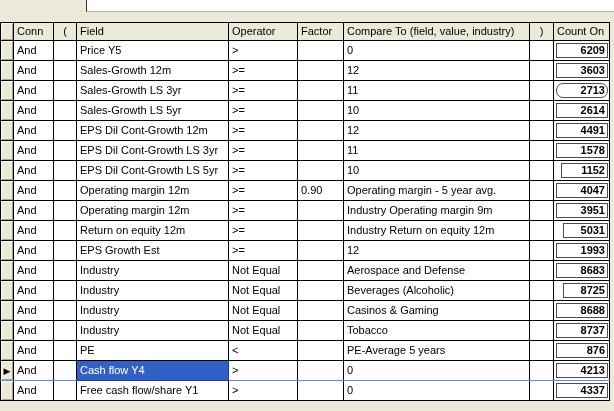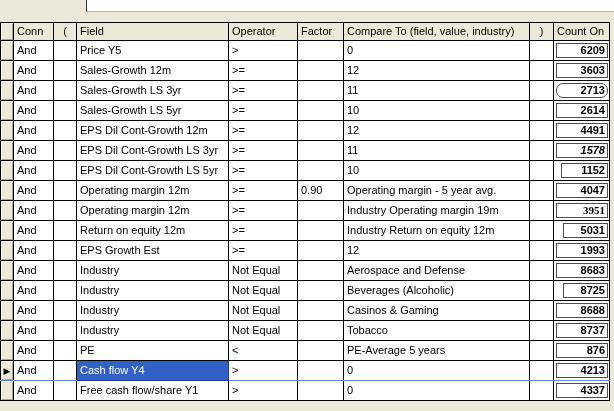--- a/index.html
+++ b/index.html
@@ -159,21 +159,21 @@
         <tr>
           <td class="marker"></td>
           <td>And</td>
           <td class="center"></td>
           <td class="field">EPS Dil Cont-Growth LS 3yr</td>
           <td>&gt;=</td>
           <td></td>
           <td>11</td>
           <td class="center"></td>
           <td class="count">
-            <div class="count-box" style="color: rgb(0, 0, 0); font-style: italic;">1578</div>
+            <div class="count-box" style="color: rgb(0, 0, 0);">1578</div>
           </td>
         </tr>
         <tr>
           <td class="marker"></td>
           <td>And</td>
           <td class="center"></td>
           <td class="field">EPS Dil Cont-Growth LS 5yr</td>
           <td>&gt;=</td>
           <td></td>
           <td>10</td>
@@ -195,24 +195,24 @@
             <div class="count-box" style="color: rgb(0, 0, 0);">4047</div>
           </td>
         </tr>
         <tr>
           <td class="marker"></td>
           <td>And</td>
           <td class="center"></td>
           <td class="field">Operating margin 12m</td>
           <td>&gt;=</td>
           <td></td>
-          <td>Industry Operating margin 19m</td>
-          <td class="center"></td>
-          <td class="count">
-            <div class="count-box" style="color: rgb(0, 0, 0); font-family: Liberation Serif, serif;">3951</div>
+          <td>Industry Operating margin 9m</td>
+          <td class="center"></td>
+          <td class="count">
+            <div class="count-box" style="color: rgb(0, 0, 0);">3951</div>
           </td>
         </tr>
         <tr>
           <td class="marker"></td>
           <td>And</td>
           <td class="center"></td>
           <td class="field">Return on equity 12m</td>
           <td>&gt;=</td>
           <td></td>
           <td>Industry Return on equity 12m</td>

